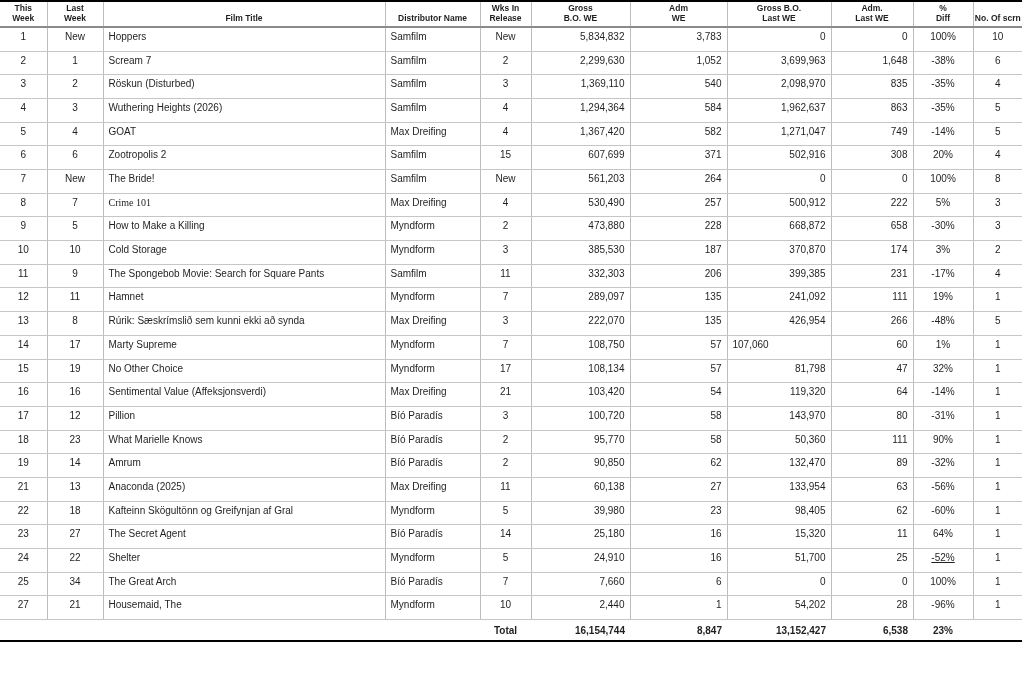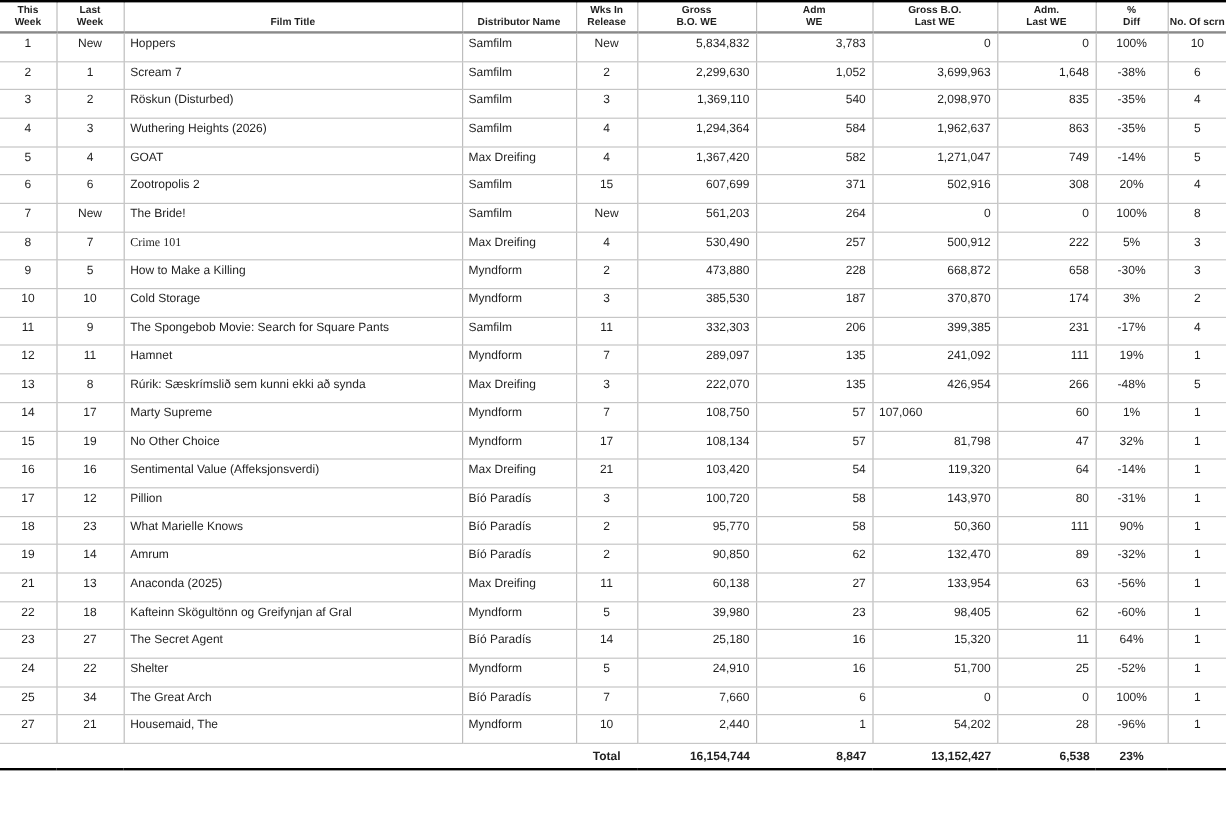--- a/index.html
+++ b/index.html
@@ -387,21 +387,21 @@
       <tr>
         <td style="text-align: center;">24</td>
         <td style="text-align: center;">22</td>
         <td style="text-align: left;">Shelter</td>
         <td style="text-align: left;">Myndform</td>
         <td style="text-align: center;">5</td>
         <td style="text-align: right;">24,910</td>
         <td style="text-align: right;">16</td>
         <td style="text-align: right;">51,700</td>
         <td style="text-align: right;">25</td>
-        <td style="text-align: center;">-52%</td>
+        <td style="text-align: center; text-decoration: underline;">-52%</td>
         <td style="text-align: center;">1</td>
       </tr>
       <tr>
         <td style="text-align: center;">25</td>
         <td style="text-align: center;">34</td>
         <td style="text-align: left;">The Great Arch</td>
         <td style="text-align: left;">Bíó Paradís</td>
         <td style="text-align: center;">7</td>
         <td style="text-align: right;">7,660</td>
         <td style="text-align: right;">6</td>

